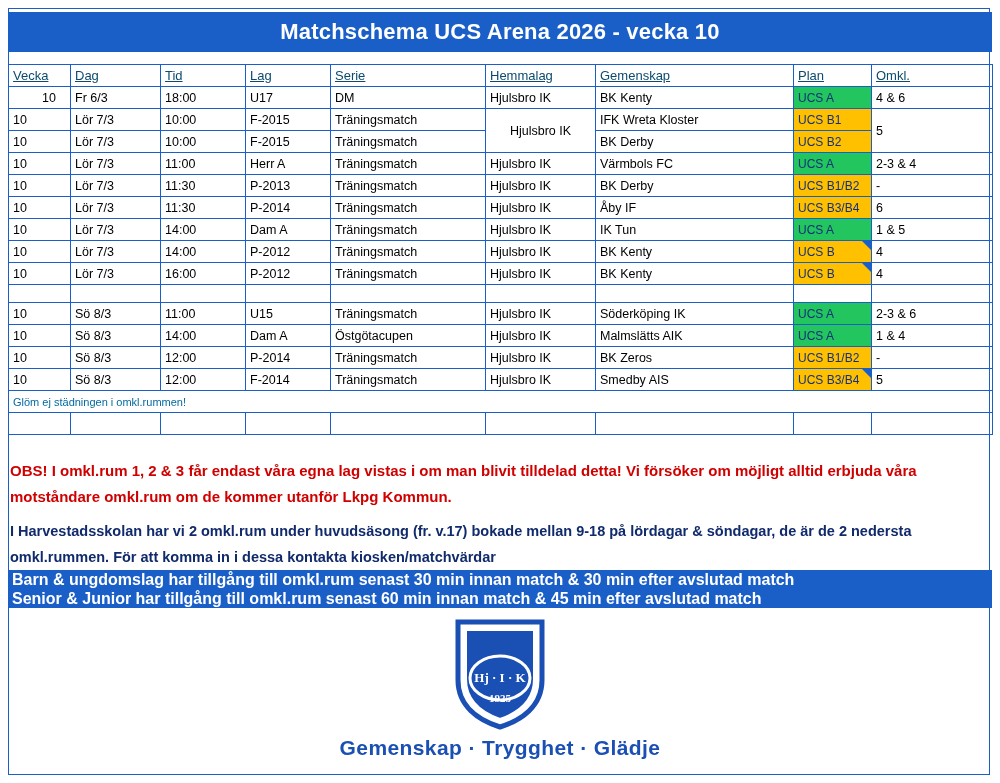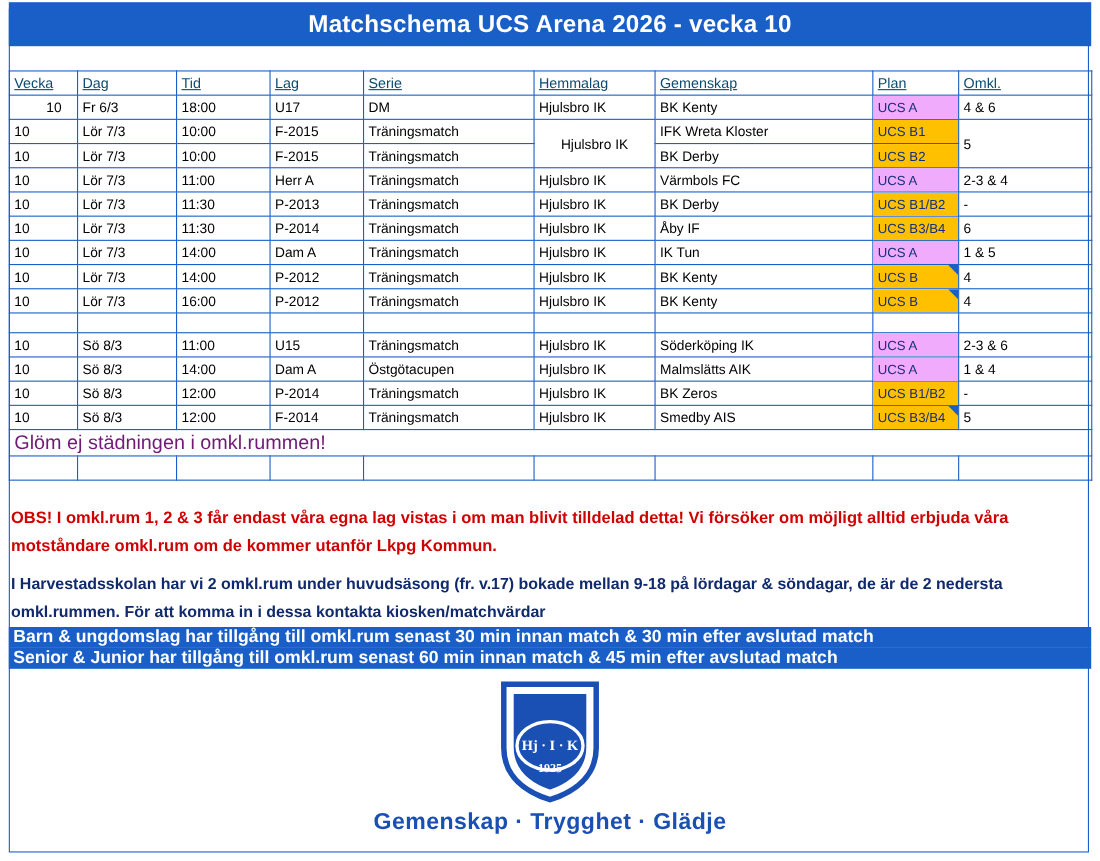--- a/index.html
+++ b/index.html
@@ -18,21 +18,21 @@
     position: relative;
     width: 1000px;
     height: 783px;
     background: #ffffff;
   }
 
   
   .title-bar {
     position: absolute;
     left: 8px;
-    top: 2px;
+    top: 12px;
     width: 984px;
     height: 40px;
     background: #1a5fc8;
     color: #ffffff;
     display: flex;
     align-items: center;
     justify-content: center;
     font-size: 22px;
     font-weight: bold;
     letter-spacing: 0.2px;
@@ -84,37 +84,37 @@
   td.vecka { text-align: center; }
   td.vecka.right { text-align: right; padding-right: 14px; }
   td.omkl { text-align: center; }
   td.hemma { text-align: left; }
   td.plan {
     font-weight: bold;
     color: #1a2e6b;
     font-size: 12px;
     position: relative;
   }
-  td.plan.blue { background: #f0abfc; color: #14307a; }
+  td.plan.blue { background: #22c55e; color: #14307a; }
   td.plan.gold { background: #ffc000; color: #14307a; }
   td.plan.corner::after {
     content: "";
     position: absolute;
     right: 0;
     top: 0;
     border-top: 9px solid #1a5fc8;
     border-left: 9px solid transparent;
   }
   tr.spacer td { height: 15px; }
 
   td.note-row {
     text-align: center;
-    color: #701a75;
-    font-weight: bold;
-    font-size: 18px;
+    color: #0369a1;
+    font-weight: bold;
+    font-size: 11px;
     height: 21px;
   }
   tr.blank-row td { height: 19px; }
 
   
   .obs-block {
     position: absolute;
     left: 10px;
     top: 442px;
     width: 960px;

